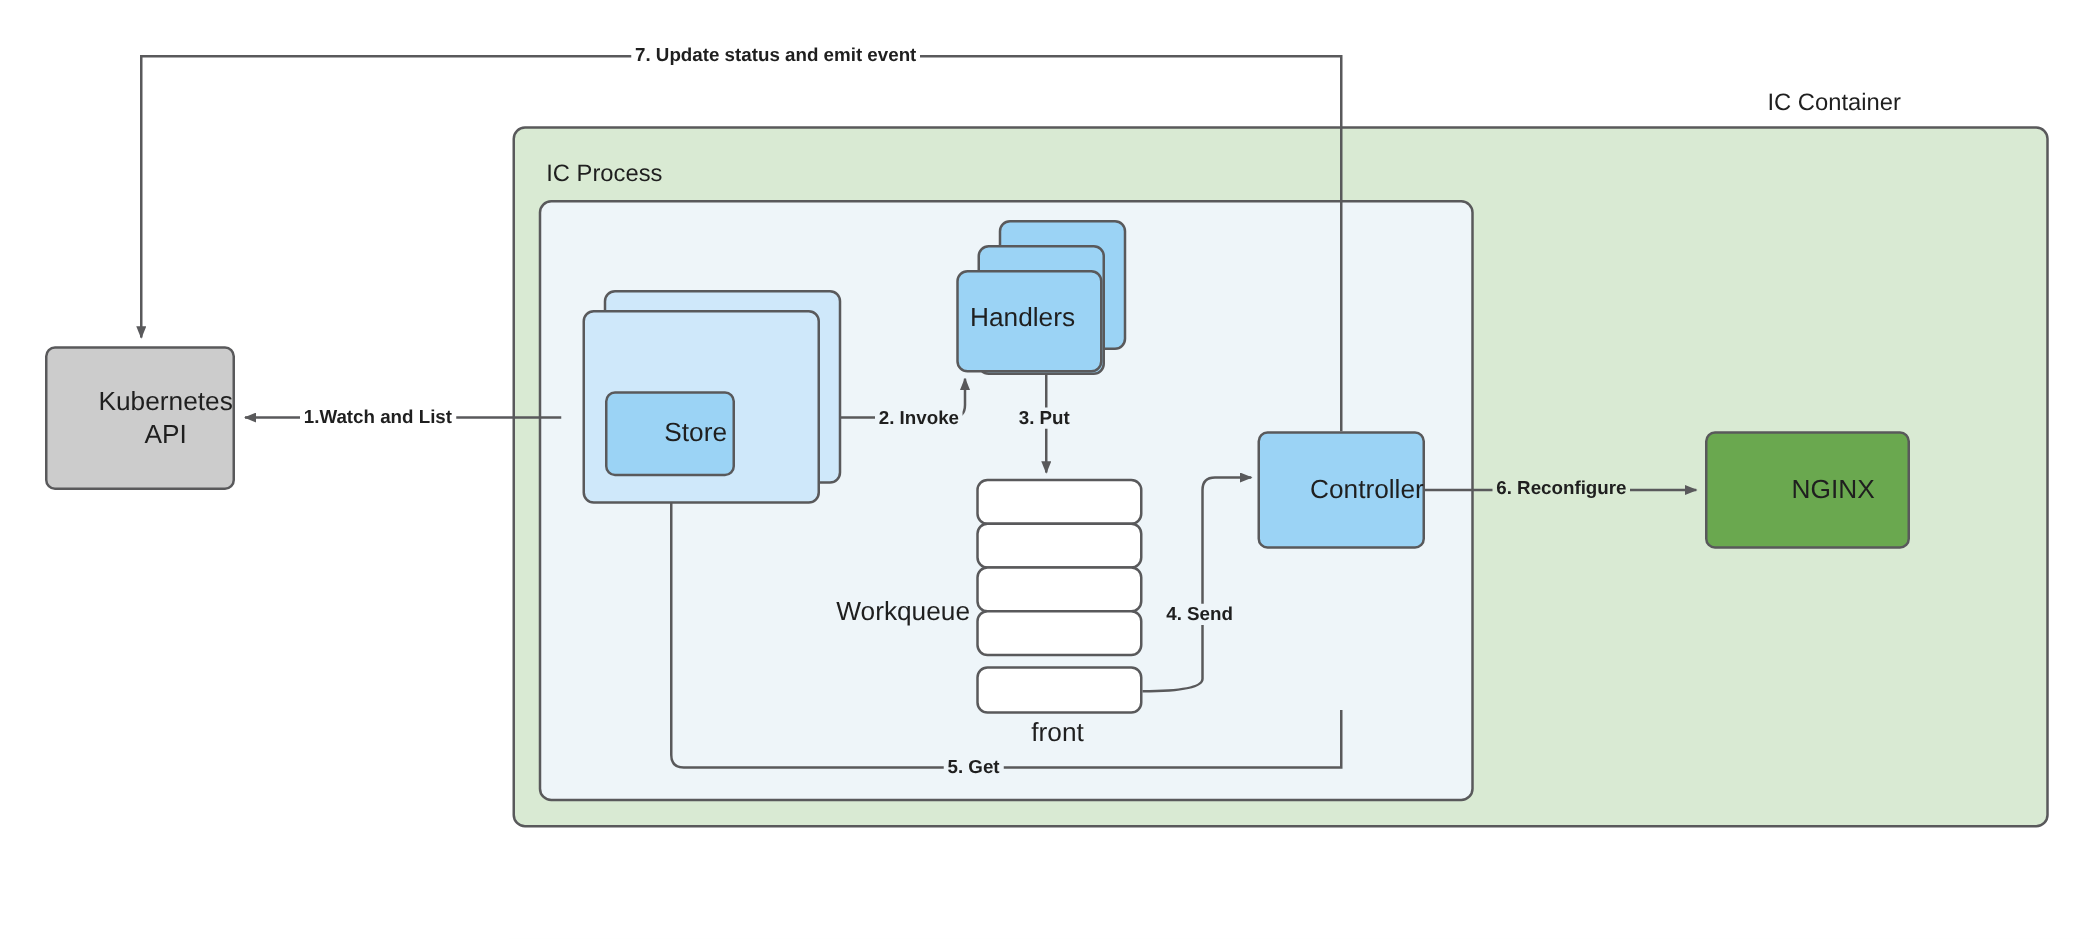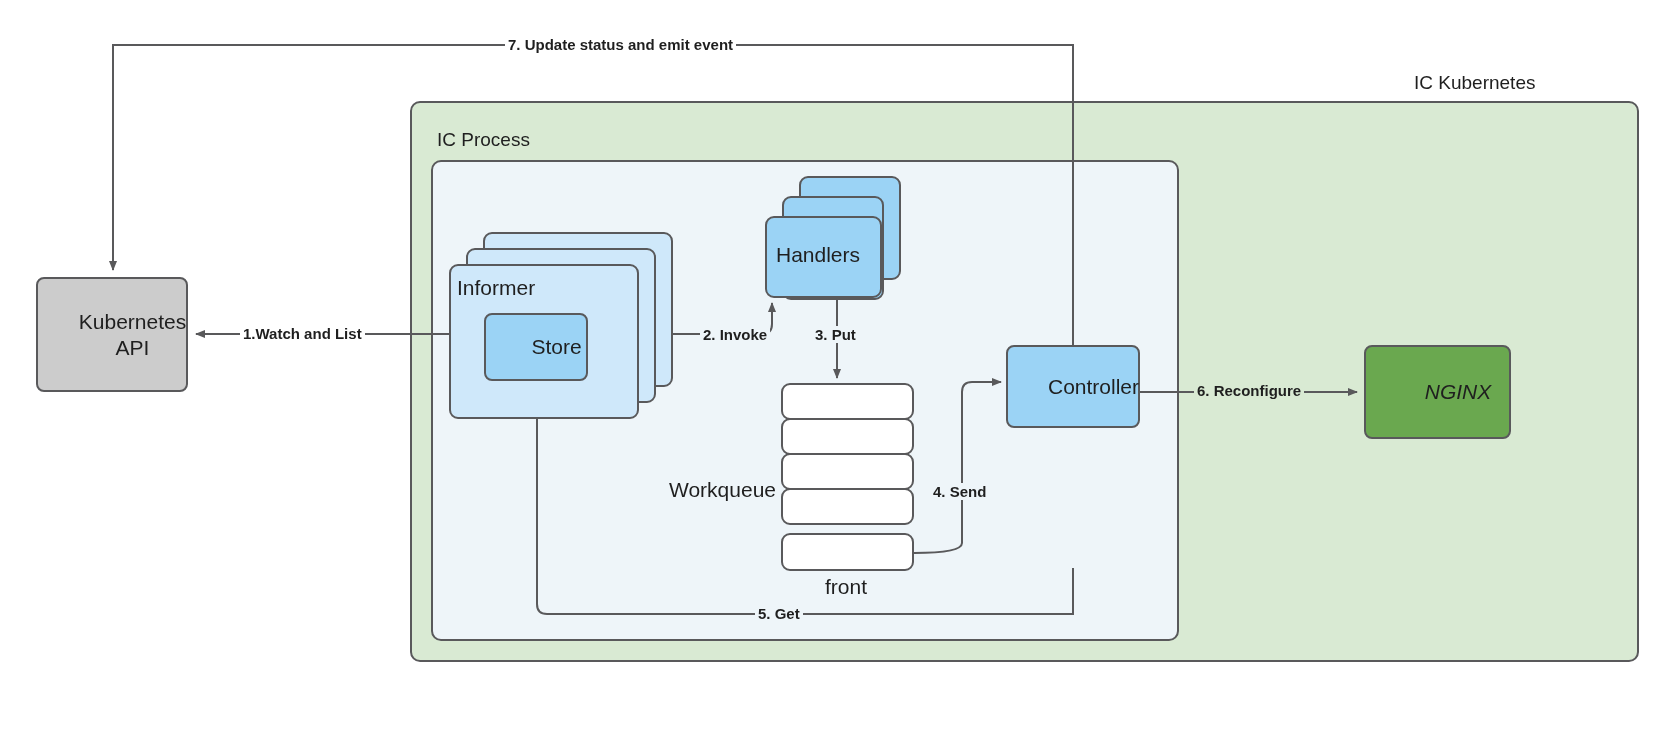--- a/index.html
+++ b/index.html
@@ -91,21 +91,21 @@
   .edge-label.on-blue { background: #eef5f9; }
   .edge-label.on-green { background: #d9ead3; }
   .edge-label.on-white { background: #ffffff; }
 </style>
 </head>
 <body>
 
 <div id="diagram">
 
   <div class="container-box" style="left:410px; top:101px; width:1229px; height:561px; background:#d9ead3;"></div>
-  <div class="container-label" style="left:1414px; top:72px;">IC Kubernetes</div>
+  <div class="container-label" style="left:1414px; top:72px;">IC Container</div>
 
   <div class="container-box" style="left:431px; top:160px; width:748px; height:481px; background:#eef5f9;"></div>
   <div class="container-label" style="left:437px; top:129px;">IC Process</div>
 
   <svg class="svg-layer" viewBox="0 0 1680 751" xmlns="http://www.w3.org/2000/svg">
     <defs>
       <marker id="arrow" markerWidth="10" markerHeight="8" refX="9" refY="4" orient="auto" markerUnits="userSpaceOnUse">
         <path d="M0,0 L10,4 L0,8 z" fill="#59595b"></path>
       </marker>
     </defs>
@@ -125,43 +125,40 @@
 
       <path d="M1140,392 L1357,392" marker-end="url(#arrow)"></path>
     </g>
   </svg>
 
   <div class="node" style="left:36px; top:277px; width:152px; height:115px; background:#cccccc;">Kubernetes
 API</div>
 
   <div class="stack-card" style="left:483px; top:232px; width:190px; height:155px; background:#cfe8fa;"></div>
   <div class="stack-card" style="left:466px; top:248px; width:190px; height:155px; background:#cfe8fa;"></div>
-  <div class="stack-card" style="left:449px; top:264px; width:190px; height:155px; background:#cfe8fa;">
-    <span class="card-text" style="left:6px; top:10px;">Informer</span>
-  </div>
 
   <div class="node" style="left:484px; top:313px; width:104px; height:68px; background:#9bd3f5;text-align:center;">Store</div>
 
   <div class="stack-card" style="left:799px; top:176px; width:102px; height:104px; background:#9bd3f5;"></div>
   <div class="stack-card" style="left:782px; top:196px; width:102px; height:104px; background:#9bd3f5;"></div>
   <div class="stack-card" style="left:765px; top:216px; width:117px; height:82px; background:#9bd3f5;">
     <span class="card-text" style="left:9px; top:25px;">Handlers</span>
   </div>
 
   <div class="queue-cell" style="left:781px; top:383px; width:133px; height:37px;"></div>
   <div class="queue-cell" style="left:781px; top:418px; width:133px; height:37px;"></div>
   <div class="queue-cell" style="left:781px; top:453px; width:133px; height:37px;"></div>
   <div class="queue-cell" style="left:781px; top:488px; width:133px; height:37px;"></div>
   <div class="queue-cell" style="left:781px; top:533px; width:133px; height:38px;"></div>
   <div class="plain-label" style="left:669px; top:478px;">Workqueue</div>
   <div class="plain-label" style="left:825px; top:575px;">front</div>
 
-  <div class="node" style="left:1006px; top:345px; width:134px; height:83px; background:#9bd3f5;">Controller</div>
+  <div class="node" style="left:1006px; top:345px; width:134px; height:94px; background:#9bd3f5;">Controller</div>
 
-  <div class="node" style="left:1364px; top:345px; width:147px; height:94px; background:#6aa84f;font-style:italic;">NGINX</div>
+  <div class="node" style="left:1364px; top:345px; width:164px; height:94px; background:#6aa84f;">NGINX</div>
 
   <div class="edge-label on-white" style="left:505px; top:36px;">7. Update status and emit event</div>
   <div class="edge-label on-white" style="left:240px; top:325px;">1.Watch and List</div>
   <div class="edge-label on-blue" style="left:700px; top:326px;">2. Invoke</div>
   <div class="edge-label on-blue" style="left:812px; top:326px;">3. Put</div>
   <div class="edge-label on-blue" style="left:930px; top:483px;">4. Send</div>
   <div class="edge-label on-blue" style="left:755px; top:605px;">5. Get</div>
   <div class="edge-label on-green" style="left:1194px; top:382px;text-align:right;">6. Reconfigure</div>
 
 </div>

